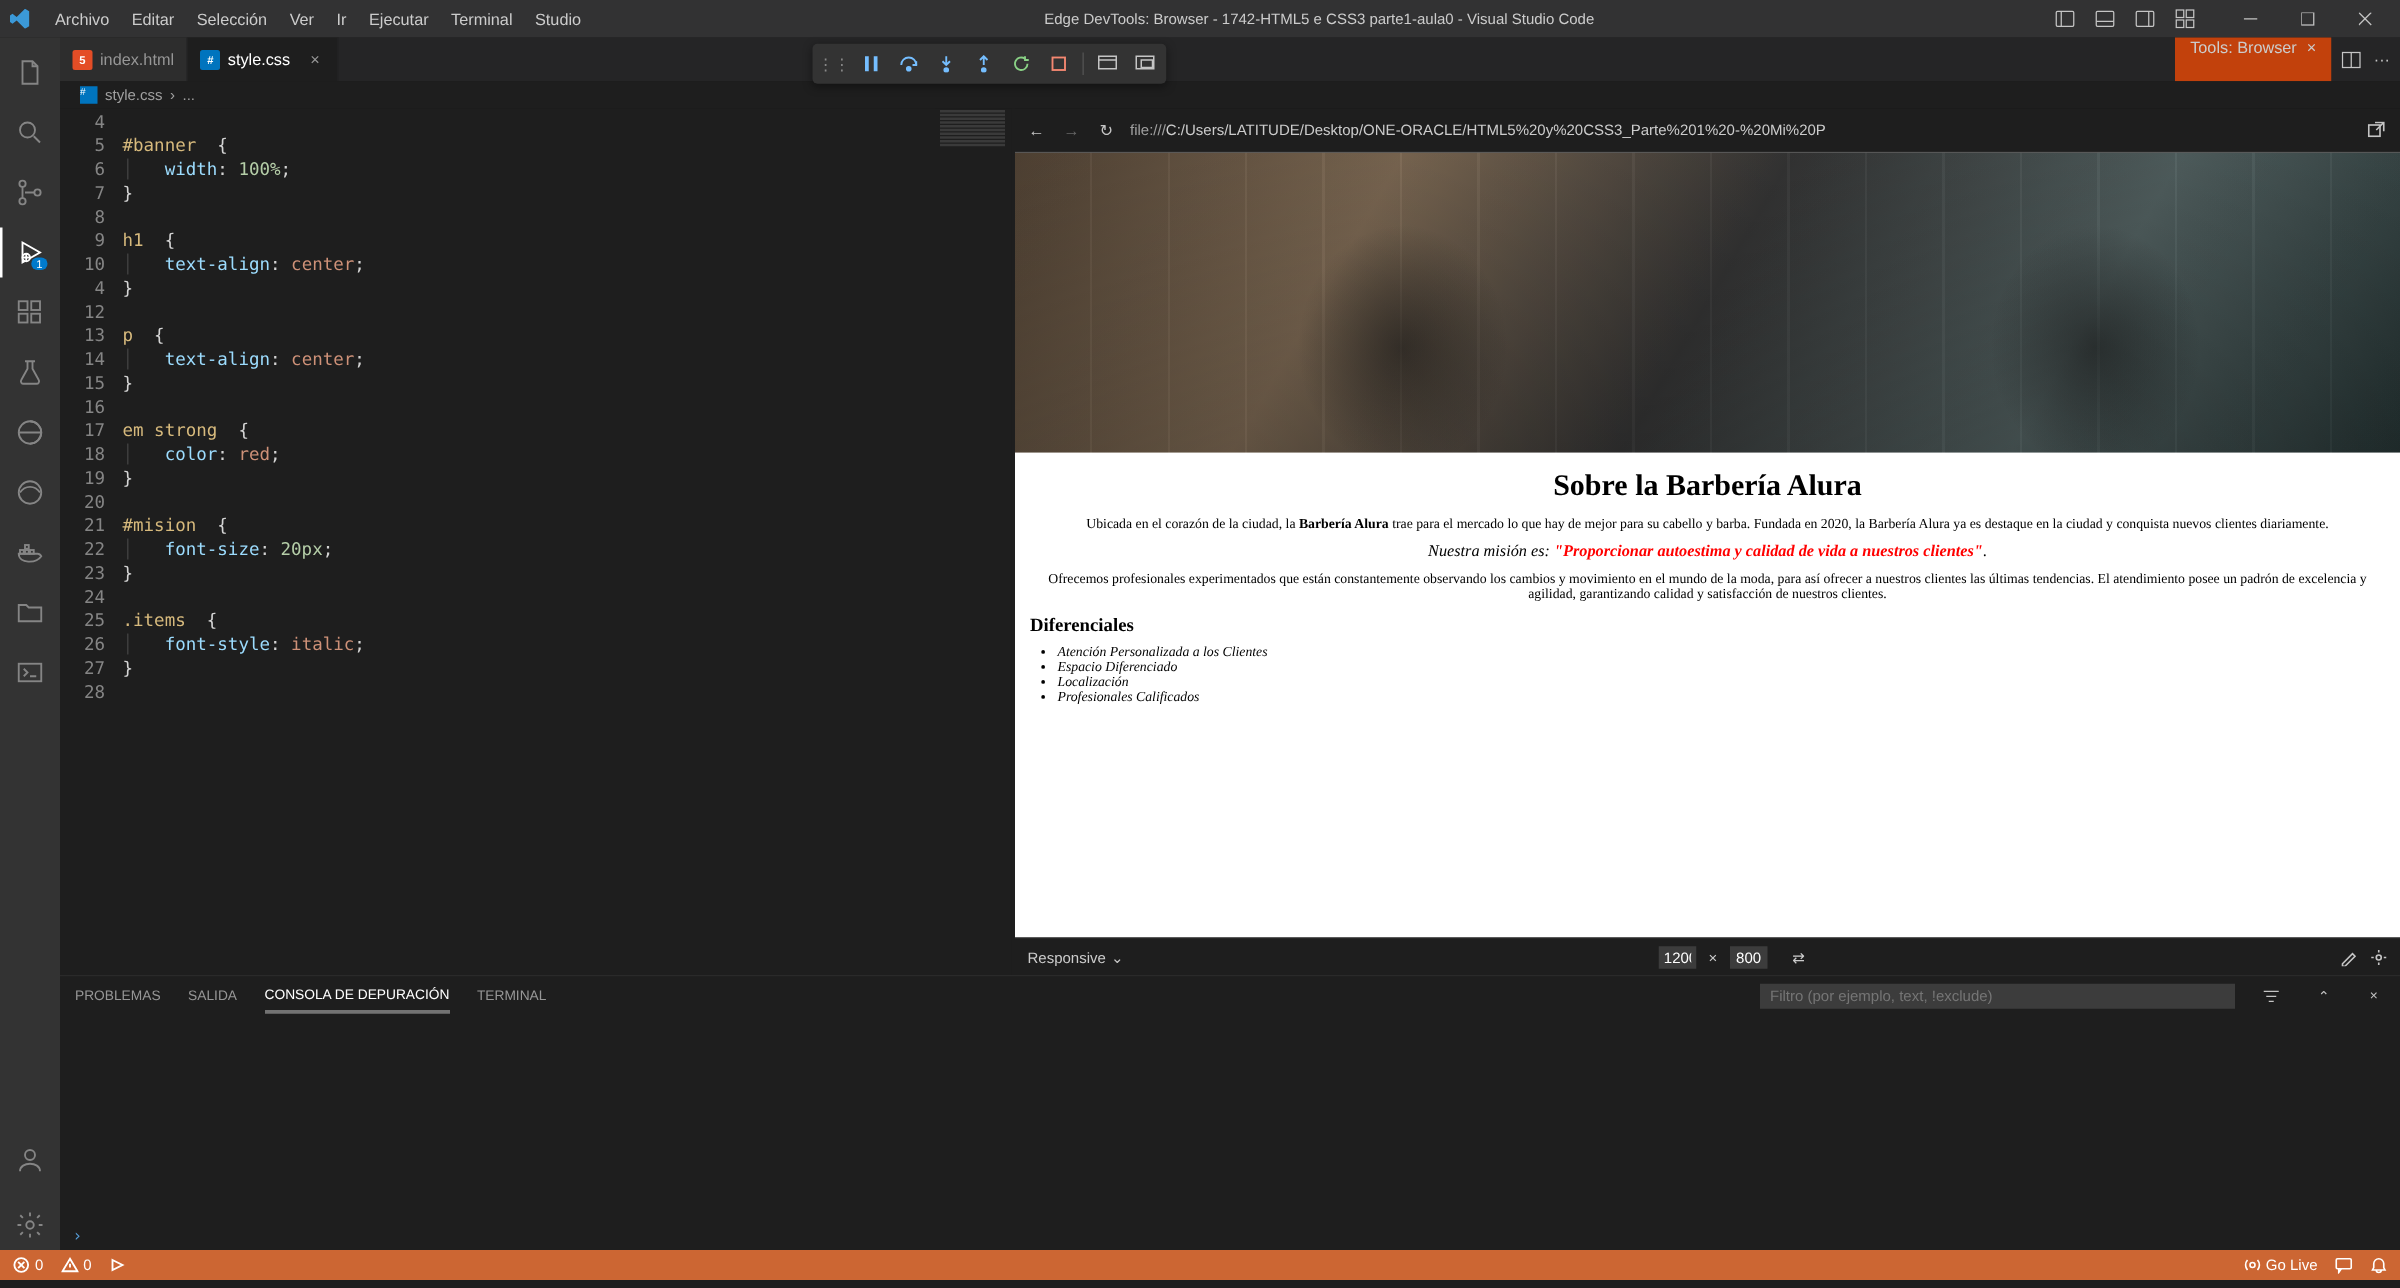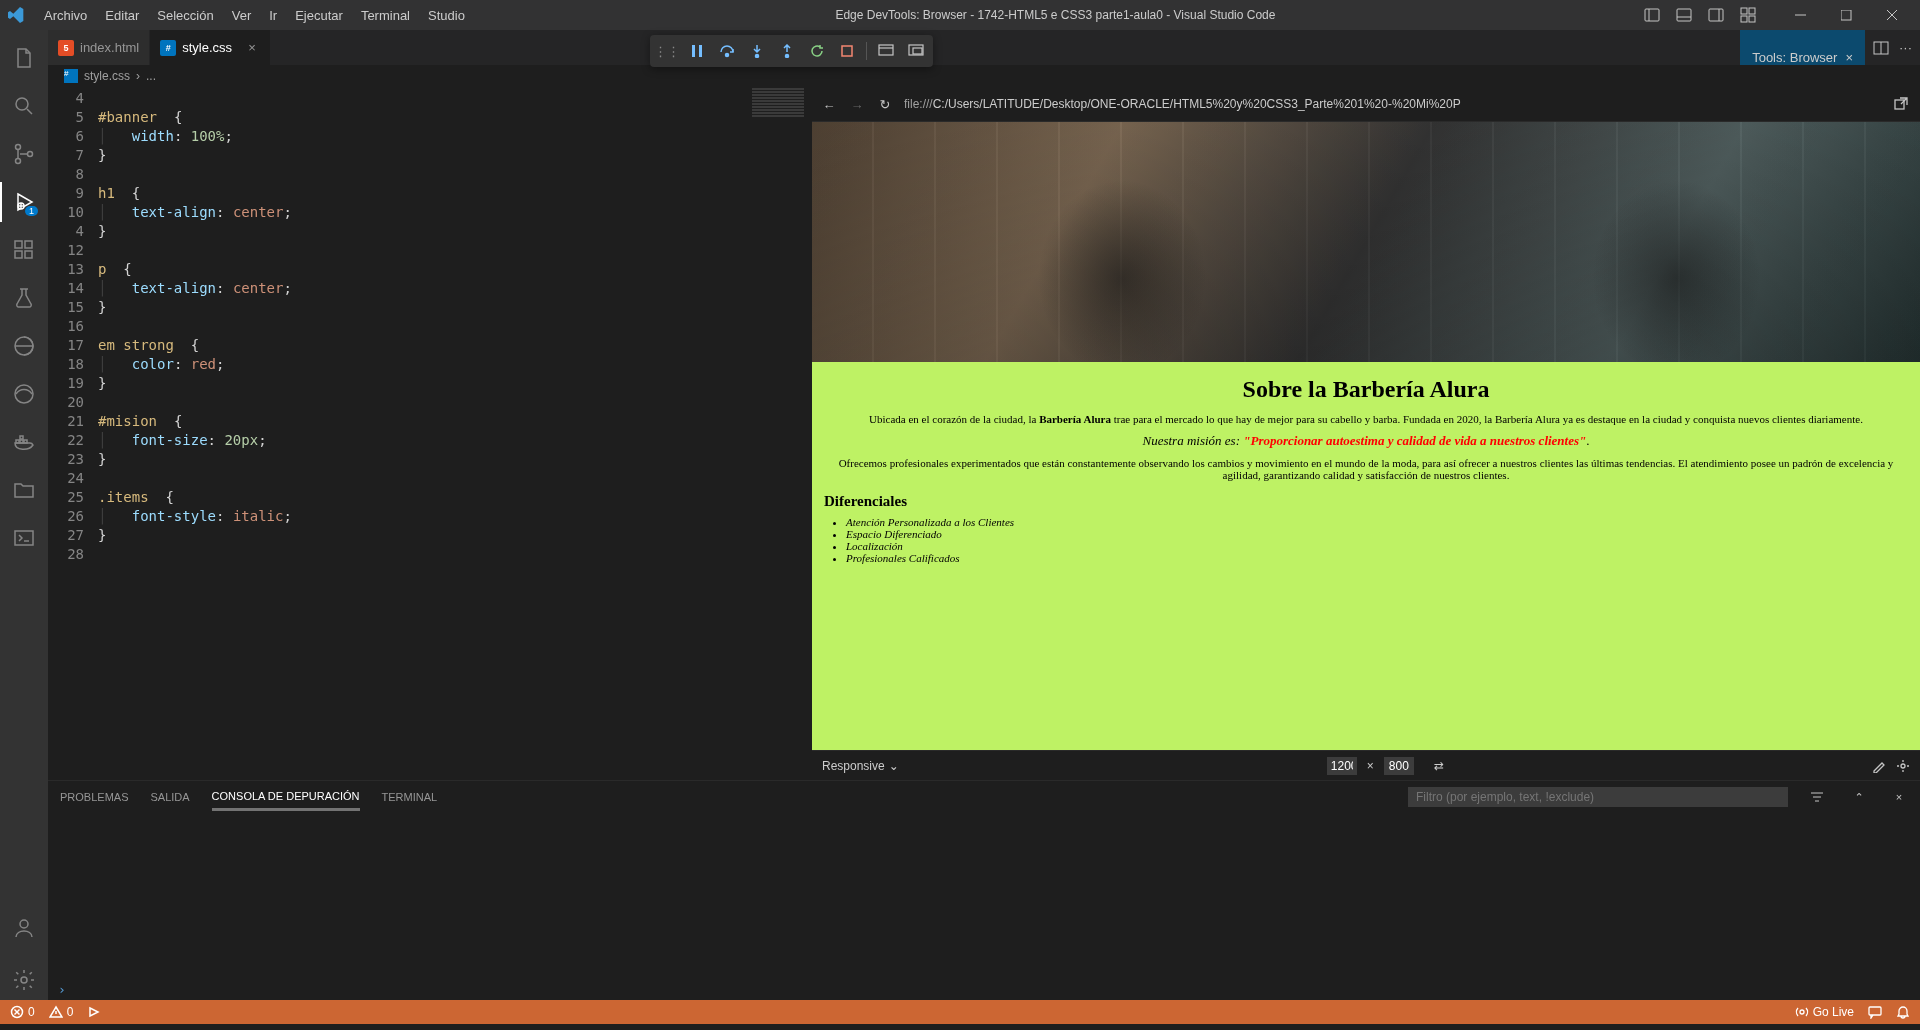--- a/index.html
+++ b/index.html
@@ -27,21 +27,21 @@
 
 
 .tabs-row { height: 35px; background: #252526; display: flex; align-items: stretch; }
 .tab { display: flex; align-items: center; padding: 0 10px; gap: 6px; background: #2d2d2d; border-right: 1px solid #252526; color: #969696; font-size: 13px; }
 .tab.active { background: #1e1e1e; color: #ffffff; }
 .tab .file-ico { width: 16px; height: 16px; display: inline-flex; align-items: center; justify-content: center; font-size: 9px; font-weight: bold; border-radius: 2px; }
 .html-ico { background: #e44d26; color: #fff; }
 .css-ico { background: #0074be; color: #fff; }
 .tab .close { margin-left: 6px; color: #969696; width: 16px; text-align: center; }
 .tabs-spacer { flex: 1; }
-.tab-devtools { display: flex; align-items: flex-end; padding: 0 12px; background: #0c4a6e; gap: 8px; color: #ccc; }
+.tab-devtools { display: flex; align-items: flex-start; padding: 0 12px; background: #c2410c; gap: 8px; color: #ccc; }
 .tab-actions { display: flex; align-items: center; padding: 0 8px; gap: 10px; color: #c5c5c5; }
 
 
 .debug-toolbar { position: absolute; top: 35px; left: 650px; background: #333333; height: 32px; display: flex; align-items: center; padding: 0 6px; gap: 8px; border-radius: 4px; box-shadow: 0 2px 8px rgba(0,0,0,.4); z-index: 10; }
 .debug-toolbar .dbg-btn { width: 22px; height: 22px; display: flex; align-items: center; justify-content: center; }
 .dbg-grip { color: #888; cursor: move; }
 
 
 .breadcrumb { height: 22px; background: #1e1e1e; display: flex; align-items: center; padding-left: 16px; gap: 6px; color: #a0a0a0; font-size: 12px; }
 .breadcrumb .file-ico { width: 14px; height: 14px; font-size: 8px; }
@@ -64,21 +64,21 @@
 .divider { width: 4px; background: #1e1e1e; border-left: 1px solid #1e1e1e; cursor: col-resize; }
 
 
 .devtools-pane { flex: 1; display: flex; flex-direction: column; background: #1e1e1e; }
 .dt-addr { height: 35px; display: flex; align-items: center; padding: 0 8px; gap: 10px; background: #1e1e1e; border-bottom: 1px solid #2a2a2a; }
 .dt-addr .nav-ico { color: #c5c5c5; width: 18px; text-align: center; }
 .dt-addr .url { flex: 1; color: #cccccc; font-size: 12px; overflow: hidden; white-space: nowrap; }
 .dt-addr .url .file-proto { color: #a0a0a0; }
 
 .dt-viewport { flex: 1; background: #252526; display: flex; justify-content: center; padding: 0; overflow: hidden; position: relative; }
-.rendered-page { background: #bef264; width: 100%; font-family: "Times New Roman", serif; color: #000; overflow: auto; }
+.rendered-page { background: #ffffff; width: 100%; font-family: "Times New Roman", serif; color: #000; overflow: auto; }
 .rendered-page .banner { height: 240px; background: linear-gradient(120deg, #5a4a3a 0%, #8a745c 25%, #3a3a3a 50%, #5a6a6a 75%, #2a3a3a 100%); background-size: cover; position: relative; }
 .banner-overlay {
   position: absolute; inset: 0;
   background:
     radial-gradient(ellipse 120px 140px at 28% 65%, rgba(20,20,20,.55), transparent 70%),
     radial-gradient(ellipse 120px 140px at 78% 65%, rgba(20,20,20,.55), transparent 70%),
     linear-gradient(to bottom, rgba(0,0,0,.1), rgba(0,0,0,.25)),
     repeating-linear-gradient(90deg, rgba(0,0,0,.06) 0 60px, rgba(255,255,255,.03) 60px 62px);
 }
 .rendered-page h1 { text-align: center; font-size: 24px; font-weight: bold; margin: 14px 0 10px; }

